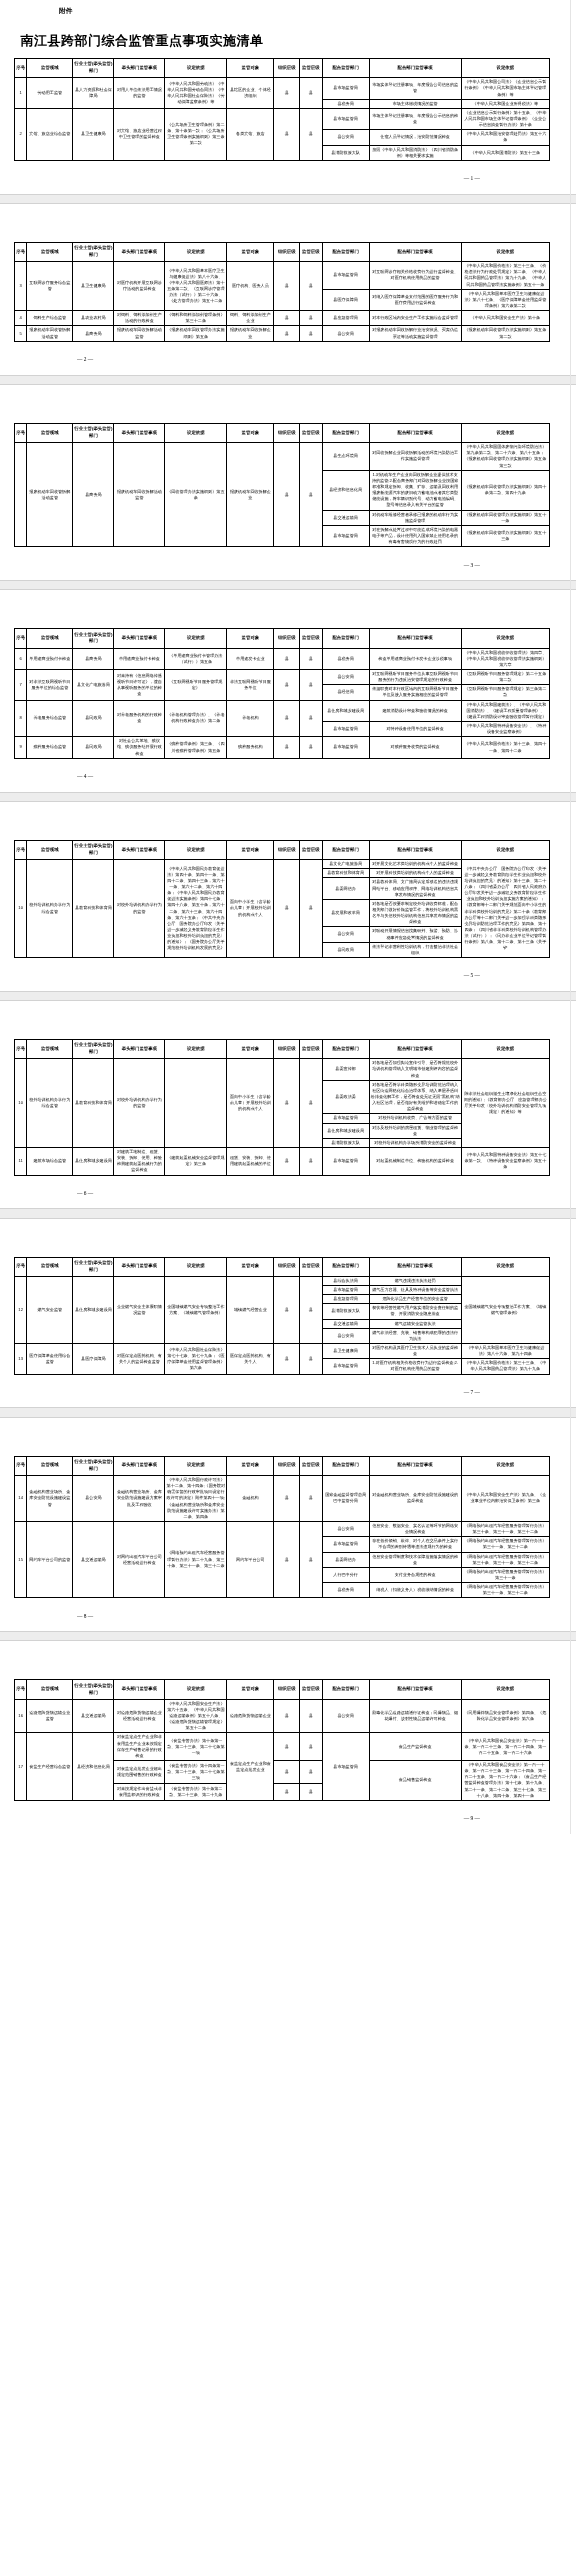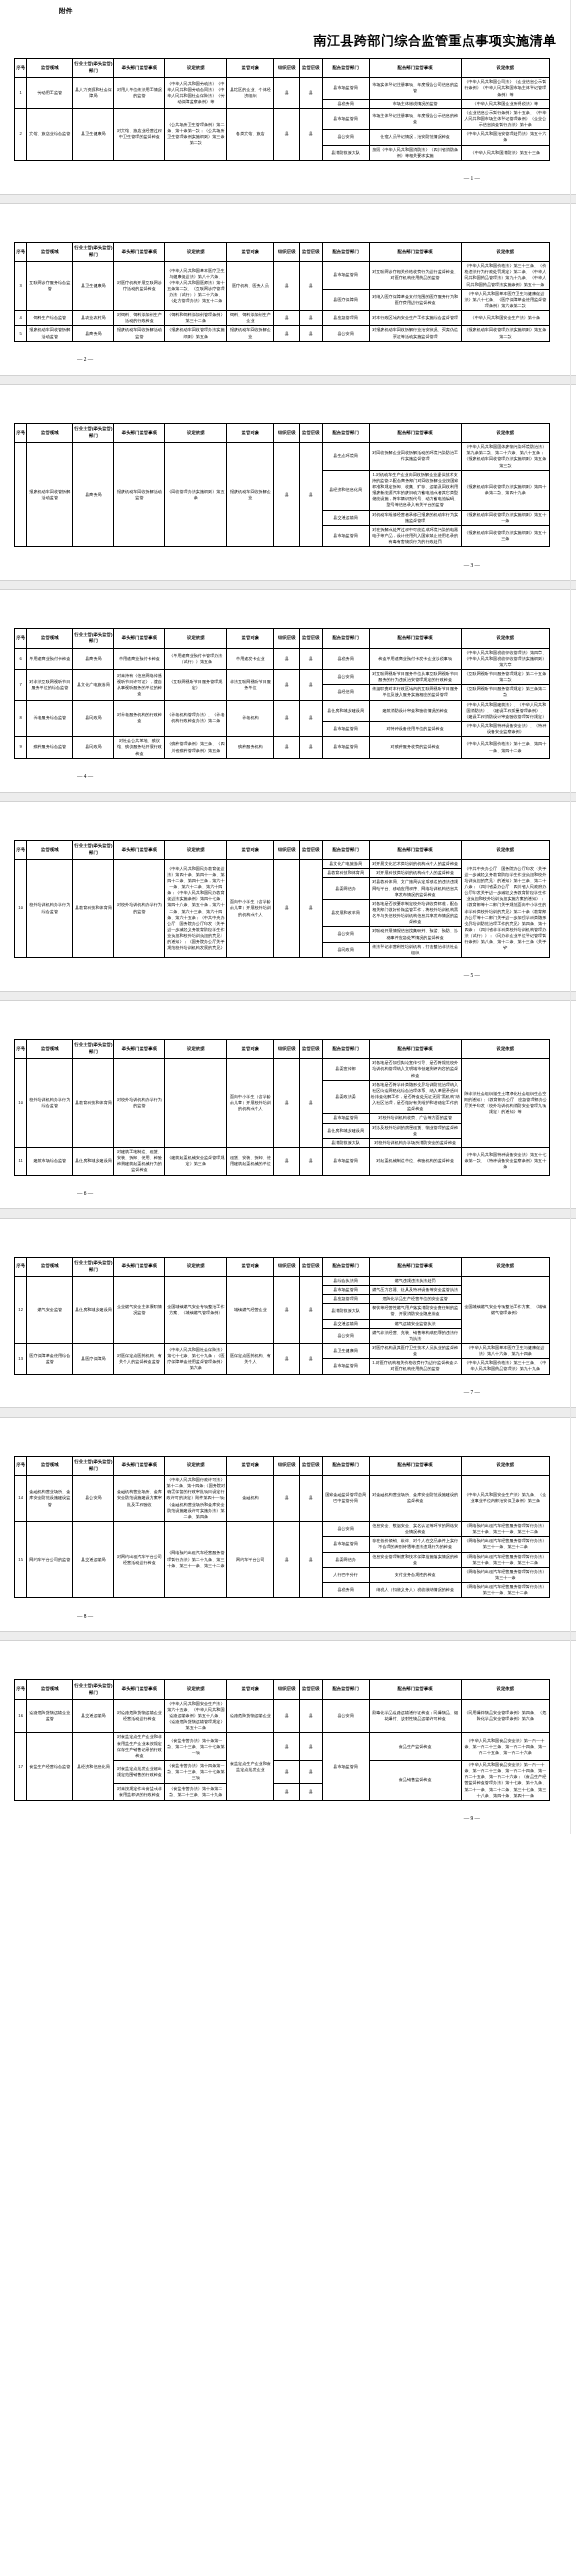--- a/index.html
+++ b/index.html
@@ -1,18 +1,18 @@
 <!DOCTYPE html>
 <html style="font-size:8.2px"><head>
 <meta charset="utf-8">
 <style>
   html,body{margin:0;padding:0;background:#ffffff}
   body{width:577px;position:relative;font-family:"Liberation Sans","DejaVu Sans",sans-serif;color:#000}
   .attachment{font-weight:bold;font-size:6.7px;margin:7.2px 0 0 59px}
-  .doc-title{font-size:13px;font-weight:bold;text-align:right;margin:15.5px 20.6px 8.2px 20.6px;letter-spacing:0.5px;font-family:"Liberation Sans",sans-serif}
+  .doc-title{font-size:13px;font-weight:bold;text-align:left;margin:15.5px 20.6px 8.2px 20.6px;letter-spacing:0.5px;font-family:"Liberation Sans",sans-serif}
   .page{padding:0 27px 12.4px 14px;background:#fff}
   .page.cont{padding-top:38px}
   table.grid{border-collapse:collapse;width:100%;table-layout:fixed;border:1px solid #000}
   .grid th,.grid td{border:0.5px solid #000;text-align:center;vertical-align:middle;word-break:break-all;padding:1px 1px;background:#fff}
   .grid th{font-size:4.4px;font-weight:bold;line-height:1.5;padding:2.6px 0.5px}
   .grid td{font-size:4.1px;line-height:1.5}
   .page-num{font-family:"Liberation Serif","DejaVu Serif",serif;font-size:5.4px;margin-top:14.4px;color:#000}
   .page-num.right{text-align:right;padding-right:70px}
   .page-num.left{text-align:left;padding-left:63px}
   .strip{height:8.2px;background:#ededed;border-top:0.5px solid #d2d2d2;border-bottom:0.5px solid #d2d2d2}

